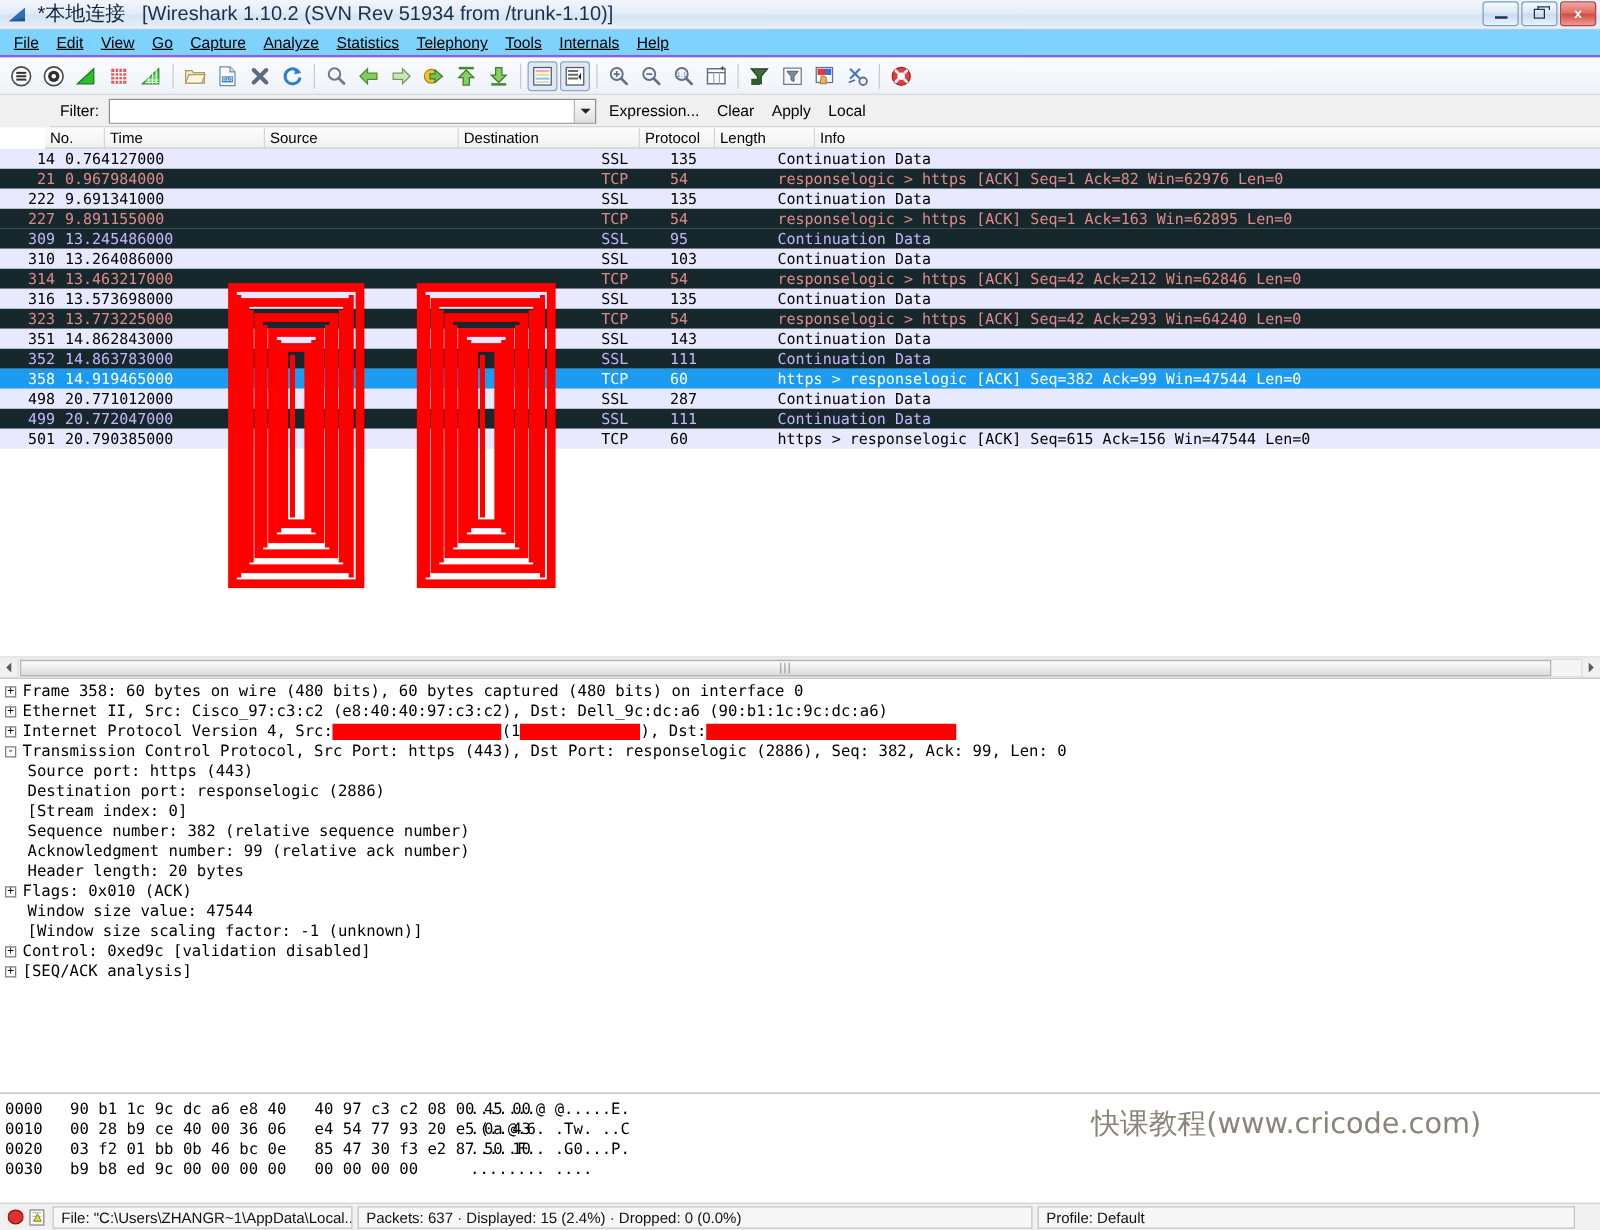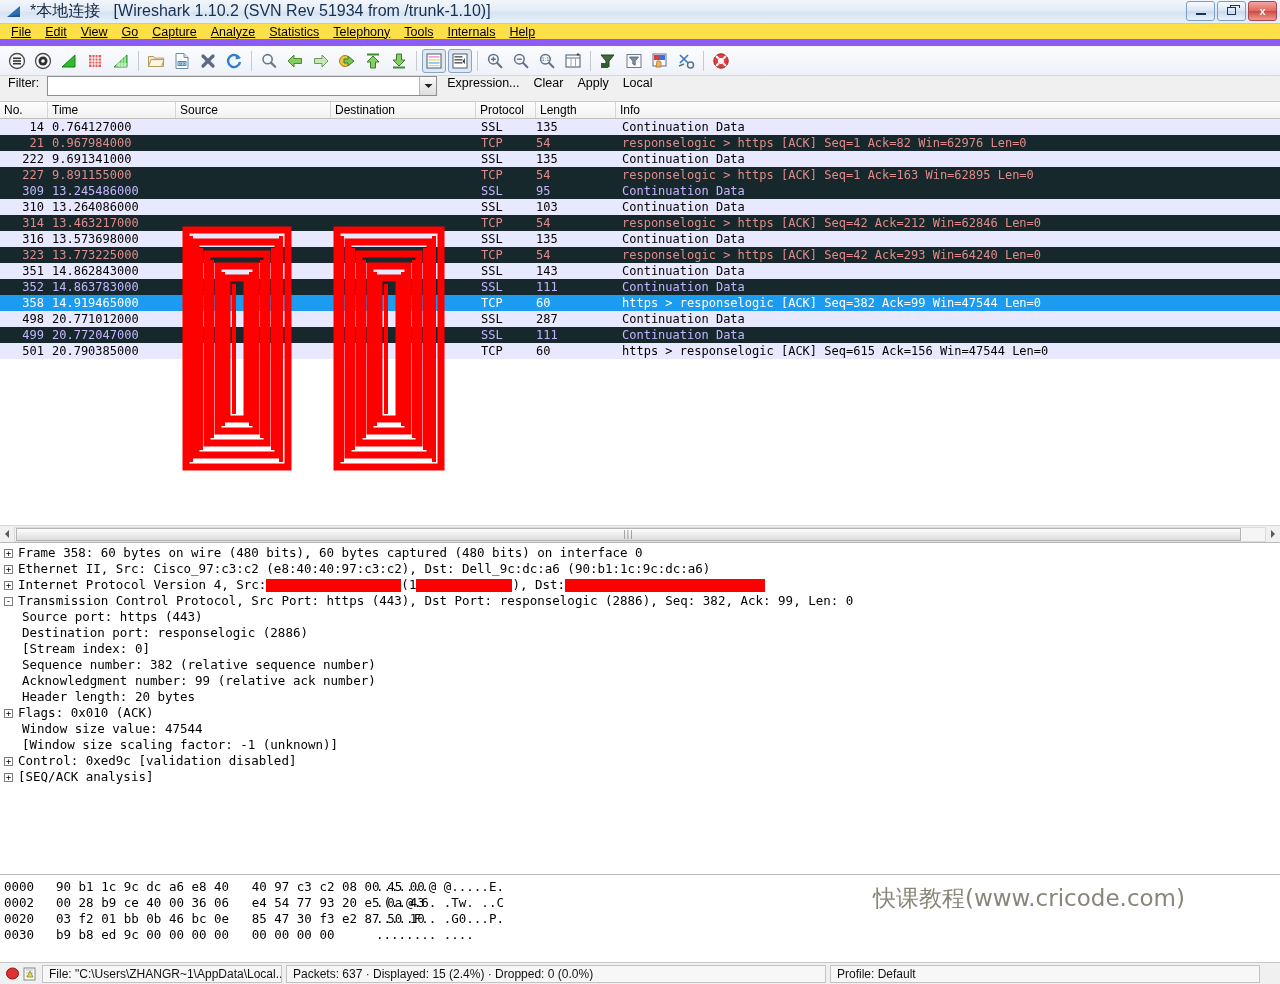--- a/index.html
+++ b/index.html
@@ -42,24 +42,24 @@
     background: linear-gradient(to bottom, #f2a6a2 0%, #e06a62 48%, #cf4a42 52%, #ef9a92 100%);
     color: #fff; font-weight: bold;
   }
   .win-btn .minbar { width: 10px; height: 2px; background: #1a3458; margin-top: 6px; }
   .win-btn .maxsq { width: 9px; height: 8px; border: 1px solid #1a3458; position: relative; }
   .win-btn .maxsq:before { content:""; position:absolute; left:2px; top:-3px; width:8px; height:2px; border:1px solid #1a3458; border-bottom:none;}
 
   
   .menubar {
     height: 22px; flex: 0 0 22px;
-    background: #fde047;
+    background: #7dd3fc;
     display: flex; align-items: center;
     padding-left: 4px;
-    border-bottom: 7px solid #8b5cf6;
+    border-bottom: 2px solid #8b5cf6;
   }
   .menu-item {
     padding: 2px 7px; font-size: 12.5px; color: #000; cursor: default;
     font-family: "Liberation Sans", sans-serif;
   }
   .menu-item u { text-decoration: underline; }
 
   
   .toolbar {
     height: 30px; flex: 0 0 30px;
@@ -72,22 +72,23 @@
     display: flex; align-items: center; justify-content: center;
     border: 1px solid transparent; border-radius: 2px;
   }
   .tbtn.pressed { border: 1px solid #8aa4c2; background: #dfe8f3; border-radius: 3px; }
   .tsep { width: 1px; height: 20px; background: #c3cbd6; margin: 0 4px; }
 
   
   .filterbar {
     height: 26px; flex: 0 0 26px;
     background: #f0f0f0;
-    display: flex; align-items: flex-start; padding-left: 8px;
+    display: flex; align-items: center; padding-left: 8px;
     border-bottom: 1px solid #c9c9c9;
+    margin-left: 40px;
   }
   .filter-label { font-size: 12.5px; color: #000; margin-right: 8px; }
   .filter-input-wrap {
     width: 390px; height: 20px; background: #fff;
     border: 1px solid #8e8e8e; display: flex; align-items: center;
   }
   .filter-input { flex: 1; border: none; outline: none; height: 18px; padding: 0 4px;
                   font-family: "Liberation Sans", sans-serif; font-size: 12px; background: #fff; }
   .filter-drop {
     width: 17px; height: 18px; border-left: 1px solid #b7b7b7;
@@ -96,21 +97,21 @@
   }
   .filter-actions { display: flex; align-items: center; margin-left: 10px; gap: 14px; }
   .filter-action { font-size: 12.5px; color: #000; }
 
   
   .packet-list { flex: 0 0 423px; background: #fff; position: relative; overflow: hidden; }
   .col-header {
     height: 17px; display: flex;
     background: linear-gradient(to bottom,#fdfdfd 0%,#f1f1f1 100%);
     border-bottom: 1px solid #c0c0c0;
-    font-size: 12px; color: #000;
+    font-size: 12px; color: #000; margin-left: 36px;
   }
   .col-header div {
     border-right: 1px solid #d5d5d5; padding-left: 4px; line-height: 16px;
     overflow: hidden; white-space: nowrap;
   }
   .pkt-row {
     height: 16px; display: flex; font-family: "DejaVu Sans Mono", monospace;
     font-size: 12px; line-height: 16px; white-space: nowrap;
   }
   .pkt-row.ssl  { background: #e8e8ff; color: #000000; }
@@ -693,21 +694,21 @@
         <div class="dline">
           <span class="twisty">+</span>
           <span>[SEQ/ACK analysis]</span>
         </div>
       </div>
   </div>
 
   <div class="hex-pane">
     <div id="hex-lines">
         <div class="hline"><span class="hoff">0000</span><span class="hbytes">90 b1 1c 9c dc a6 e8 40   40 97 c3 c2 08 00 45 00</span><span class="hascii">.......@ @.....E.</span></div>
-        <div class="hline"><span class="hoff">0002</span><span class="hbytes">00 28 b9 ce 40 00 36 06   e4 54 77 93 20 e5 0a 43</span><span class="hascii">.(..@.6. .Tw. ..C</span></div>
+        <div class="hline"><span class="hoff">0010</span><span class="hbytes">00 28 b9 ce 40 00 36 06   e4 54 77 93 20 e5 0a 43</span><span class="hascii">.(..@.6. .Tw. ..C</span></div>
         <div class="hline"><span class="hoff">0020</span><span class="hbytes">03 f2 01 bb 0b 46 bc 0e   85 47 30 f3 e2 87 50 10</span><span class="hascii">.....F.. .G0...P.</span></div>
         <div class="hline"><span class="hoff">0030</span><span class="hbytes">b9 b8 ed 9c 00 00 00 00   00 00 00 00</span><span class="hascii">........ ....</span></div>
       </div>
     <div class="watermark">快课教程(www.cricode.com)</div>
   </div>
 
   <div class="statusbar">
     <div class="sb-icons">
       <svg width="13" height="13" viewBox="0 0 13 13">
           <ellipse cx="6.5" cy="6.5" rx="6" ry="5.5" fill="#e03030" stroke="#8a1414" stroke-width="1"></ellipse>

